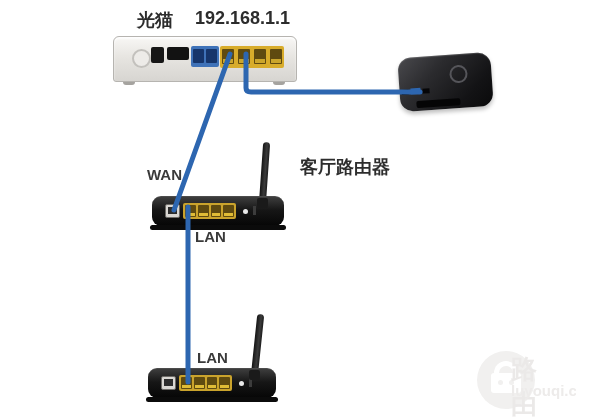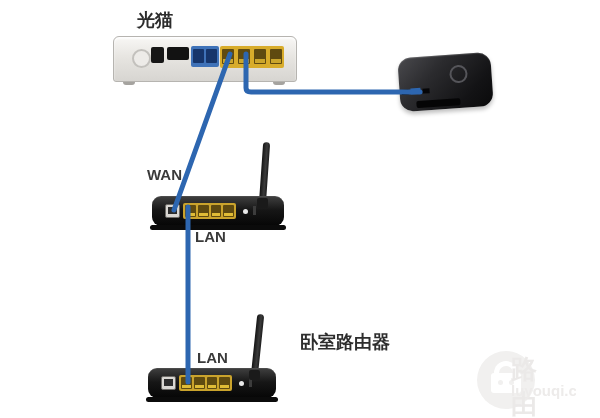--- a/index.html
+++ b/index.html
@@ -110,20 +110,21 @@
       <div class="wm-lockbody"></div>
       <div class="wm-dot d1"></div>
       <div class="wm-dot d2"></div>
     </div>
     <div class="wm-title">路由器</div>
     <div class="wm-site">luyouqi.com</div>
   </div>
 
   <div class="title-row">
     <span>光猫</span>
+    <span>192.168.1.1</span>
   </div>
 
   <div class="modem">
     <div class="foot l"></div>
     <div class="foot r"></div>
     <div class="body">
       <div class="m-circle"></div>
       <div class="m-power"></div>
       <div class="m-usb"></div>
       <div class="m-bluepanel">
@@ -186,18 +187,18 @@
     <path d="M230,54 L174,210" fill="none" stroke-width="5" stroke-linecap="round" stroke="#2d66b0"></path>
     <path d="M246,54 L246,88 Q246,92 251,92 L420,92" fill="none" stroke-width="5" stroke-linecap="round" stroke="#2d66b0"></path>
     <path d="M188,207 L188,382" fill="none" stroke-width="5" stroke-linecap="round" stroke="#2d66b0"></path>
   </svg>
 
   <div class="port-label lbl-wan">WAN</div>
   <div class="port-label lbl-lan-mid">LAN</div>
   <div class="port-label lbl-lan-bot">LAN</div>
 
   <div class="device-caption cap-living">
+    <div>客厅路由器</div>
   </div>
   <div class="device-caption cap-bedroom">
-    <div>卧室路由器</div>
   </div>
 
 </div>
 
 </body></html>

